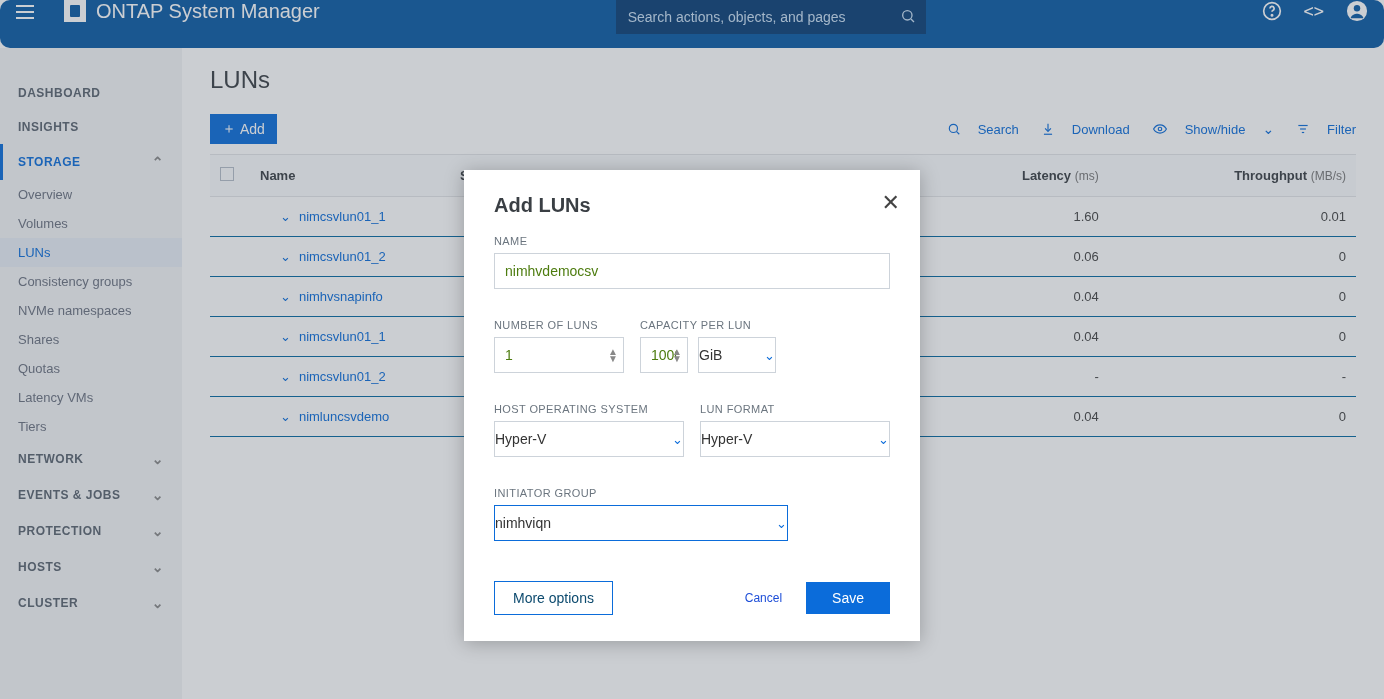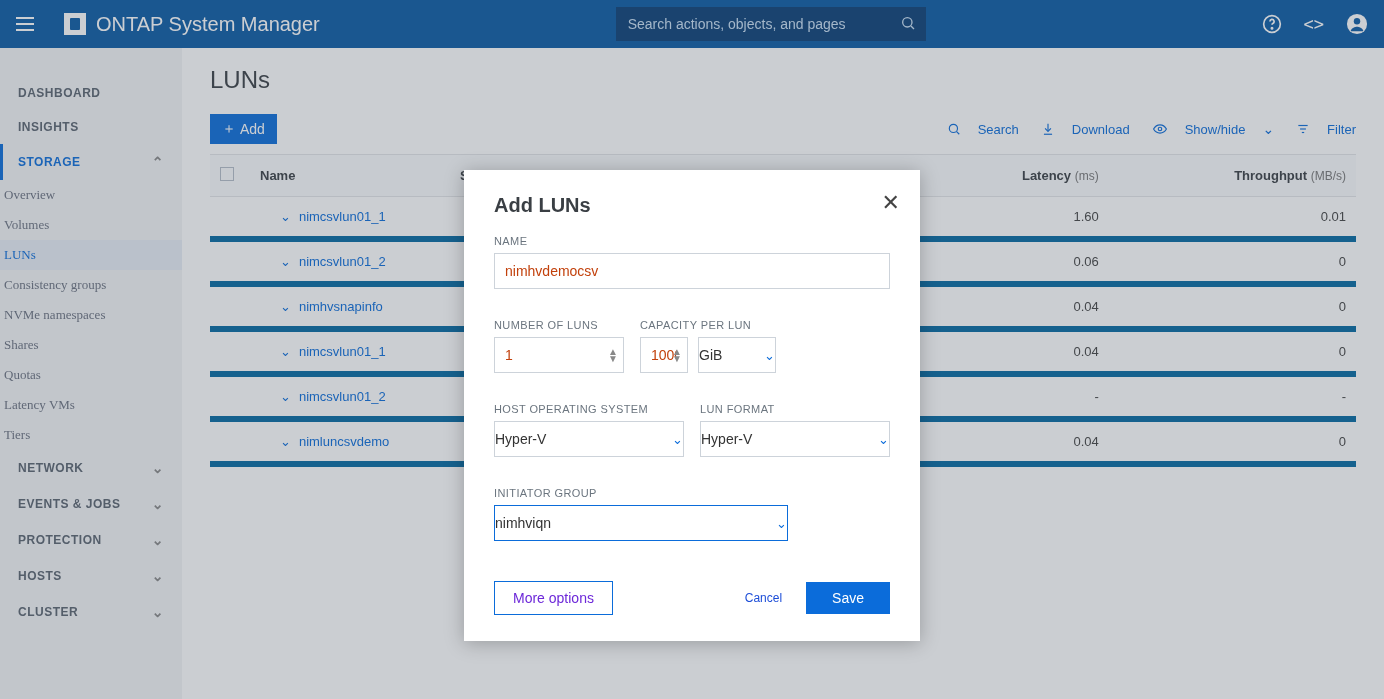--- a/index.html
+++ b/index.html
@@ -1,73 +1,73 @@
 <!DOCTYPE html>
 <html><head>
 <meta charset="utf-8">
 <style>
 * { box-sizing: border-box; margin: 0; padding: 0; }
 body { font-family: "Segoe UI", Arial, sans-serif; background: #fff; width: 1384px; height: 699px; overflow: hidden; position: relative; }
 
 
-.topbar { background: #0b5aa4; height: 48px; display: flex; align-items: center; color: #fff; padding: 0 16px; }
+.topbar { background: #0b5aa4; height: 48px; display: flex; align-items: flex-start; color: #fff; padding: 0 16px; border-radius: 10px; }
 .hamburger { width: 24px; height: 24px; cursor: pointer; display: flex; flex-direction: column; justify-content: center; gap: 4px; margin-right: 24px; }
 .hamburger span { display: block; height: 2px; background: #fff; width: 18px; }
 .logo-box { width: 22px; height: 22px; background: #fff; margin-right: 10px; display:flex; align-items:center; justify-content:center; }
 .logo-box::after { content:""; display:block; width:10px; height:12px; background:#0b5aa4; border-radius:1px; }
 .app-title { font-size: 20px; font-weight: 400; }
 .search-wrap { margin-left: auto; margin-right: auto; width: 310px; position: relative; }
 .search-wrap input { width: 100%; height: 34px; background: #0a3f77; border: none; color: #fff; padding: 0 36px 0 12px; font-size: 14px; }
 .search-wrap input::placeholder { color: #c9dff3; }
 .search-wrap .sicon { position: absolute; right: 10px; top: 8px; color: #c9dff3; }
 .top-icons { display: flex; gap: 22px; align-items: center; color: #fff; margin-left: 40px; }
 .top-icons span { cursor: pointer; }
 
 
 .sidebar { position: absolute; left: 0; top: 48px; bottom: 0; width: 182px; background: #f3f4f6; padding-top: 28px; font-size: 13px; color: #6b7280; }
 .nav-section { font-weight: 700; font-size: 12px; letter-spacing: .5px; padding: 10px 18px; color: #5a6470; display:flex; justify-content:space-between; align-items:center; cursor:pointer; }
 .nav-section.active { color: #0b6cda; border-left: 3px solid #0b6cda; padding-left: 15px; }
-.nav-item { padding: 7px 4px; cursor: pointer; color: #6b7280; font-size: 13px; font-family: Liberation Serif, serif; }
+.nav-item { padding: 7px 18px; cursor: pointer; color: #6b7280; font-size: 13px; }
 .nav-item.active { background: #e8eef5; color: #0b6cda; }
 .chev { font-size: 14px; color: #888; }
 
 
 .main { position: absolute; left: 182px; right: 0; top: 48px; bottom: 0; padding: 18px 28px; background: #fff; }
 .page-title { font-size: 24px; color: #3a3f44; margin-bottom: 20px; }
 .toolbar { display: flex; align-items: center; margin-bottom: 10px; }
 .add-btn { background: #0b6cda; color: #fff; border: none; padding: 6px 12px; font-size: 14px; cursor: pointer; display:flex; align-items:center; gap:4px; }
 .toolbar-right { margin-left: auto; display: flex; gap: 22px; color: #0b6cda; font-size: 13px; align-items: center; }
 .toolbar-right .item { display: flex; align-items: center; gap: 17px; cursor: pointer; }
 
 
 table { width: 100%; border-collapse: collapse; font-size: 13px; }
 th { text-align: left; font-weight: 600; color: #3a3f44; padding: 12px 10px; border-top: 1px solid #e3e5e8; border-bottom: 1px solid #e3e5e8; background:#fafbfc; }
 th.num, td.num { text-align: right; }
-td { padding: 12px 10px; border-bottom: 6px solid #0369a1; color: #444; }
+td { padding: 12px 10px; border-bottom: 1px solid #0369a1; color: #444; }
 td a { color: #0b6cda; text-decoration: none; }
 td .rowchev { color:#0b6cda; margin-left: 20px; margin-right: 8px; cursor:pointer; }
 .cbox { width:14px; height:14px; border:1px solid #b5bdc8; display:inline-block; }
 .sublabel { font-weight: 400; color:#777; font-size:12px; }
 
 
 .scrim { position: absolute; inset: 0; background: rgba(70,80,95,.28); }
 
 
 .modal { position: absolute; top: 170px; left: 50%; transform: translateX(-50%); width: 456px; background: #fff; box-shadow: 0 2px 18px rgba(0,0,0,.25); padding: 24px 30px 26px; }
 .modal h2 { font-size: 20px; color: #3a3f44; font-weight: 600; margin-bottom: 18px; }
 .modal .close { position: absolute; right: 20px; top: 20px; font-size: 22px; color: #444; cursor: pointer; }
 .mlabel { font-size: 11px; letter-spacing: .4px; color: #6b757f; text-transform: uppercase; margin-bottom: 6px; display:block; }
-.minput { width: 100%; height: 36px; border: 1px solid #cdd3da; padding: 0 10px; font-size: 14px; color:#c2410c; }
+.minput { width: 100%; height: 36px; border: 1px solid #cdd3da; padding: 0 10px; font-size: 14px; color:#4d7c0f; }
 .mrow { display:flex; gap: 16px; margin-top: 30px; }
 .mcol { display:flex; flex-direction:column; }
 .sel { height:36px; border:1px solid #cdd3da; padding:0 0; display:flex; align-items:center; justify-content:space-between; font-size:14px; color:#333; cursor:pointer; }
 .sel .dd { color:#0b6cda; font-size:13px; }
 .igroup { border: 1.5px solid #0b6cda; }
 .footer { display:flex; justify-content:space-between; align-items:center; margin-top: 40px; }
-.btn-outline { border:1px solid #0b6cda; color:#6d28d9; background:#fff; padding:8px 18px; font-size:14px; cursor:pointer; }
+.btn-outline { border:1px solid #0b6cda; color:#0c4a6e; background:#fff; padding:8px 18px; font-size:14px; cursor:pointer; }
 .btn-link { color:#1d4ed8; background:none; border:none; font-size:12px; cursor:pointer; }
 .btn-primary { background:#0b6cda; color:#fff; border:none; padding:8px 26px; font-size:14px; cursor:pointer; }
 .numbox { position:relative; }
 .numbox .spin { position:absolute; right:6px; top:50%; transform:translateY(-50%); font-size:10px; color:#888; line-height:7px; }
 svg { display:block; }
 </style>
 </head>
 <body>
 
 <div class="topbar">

